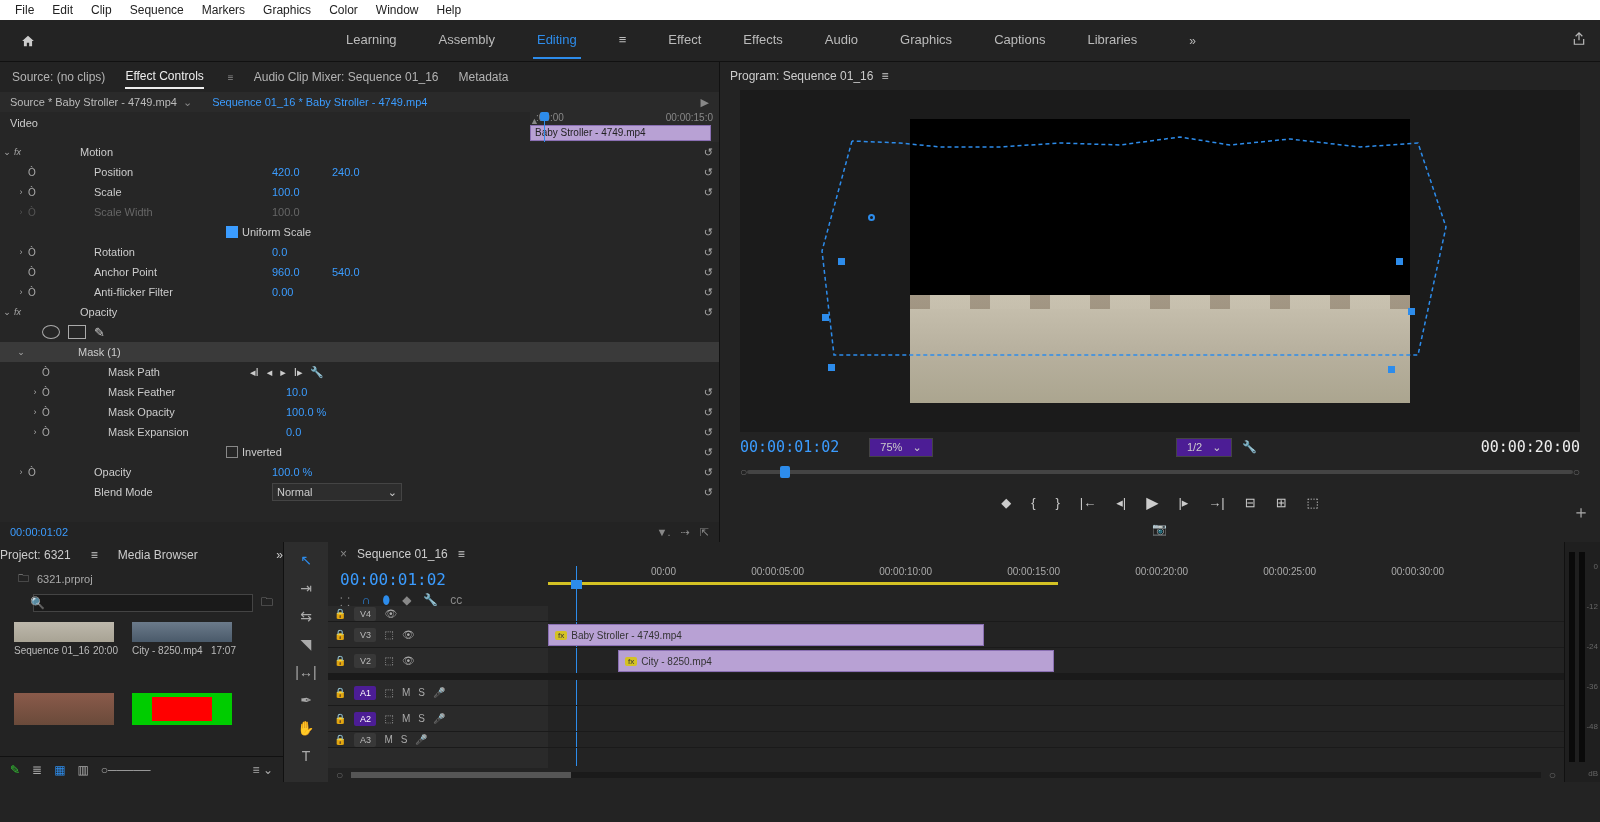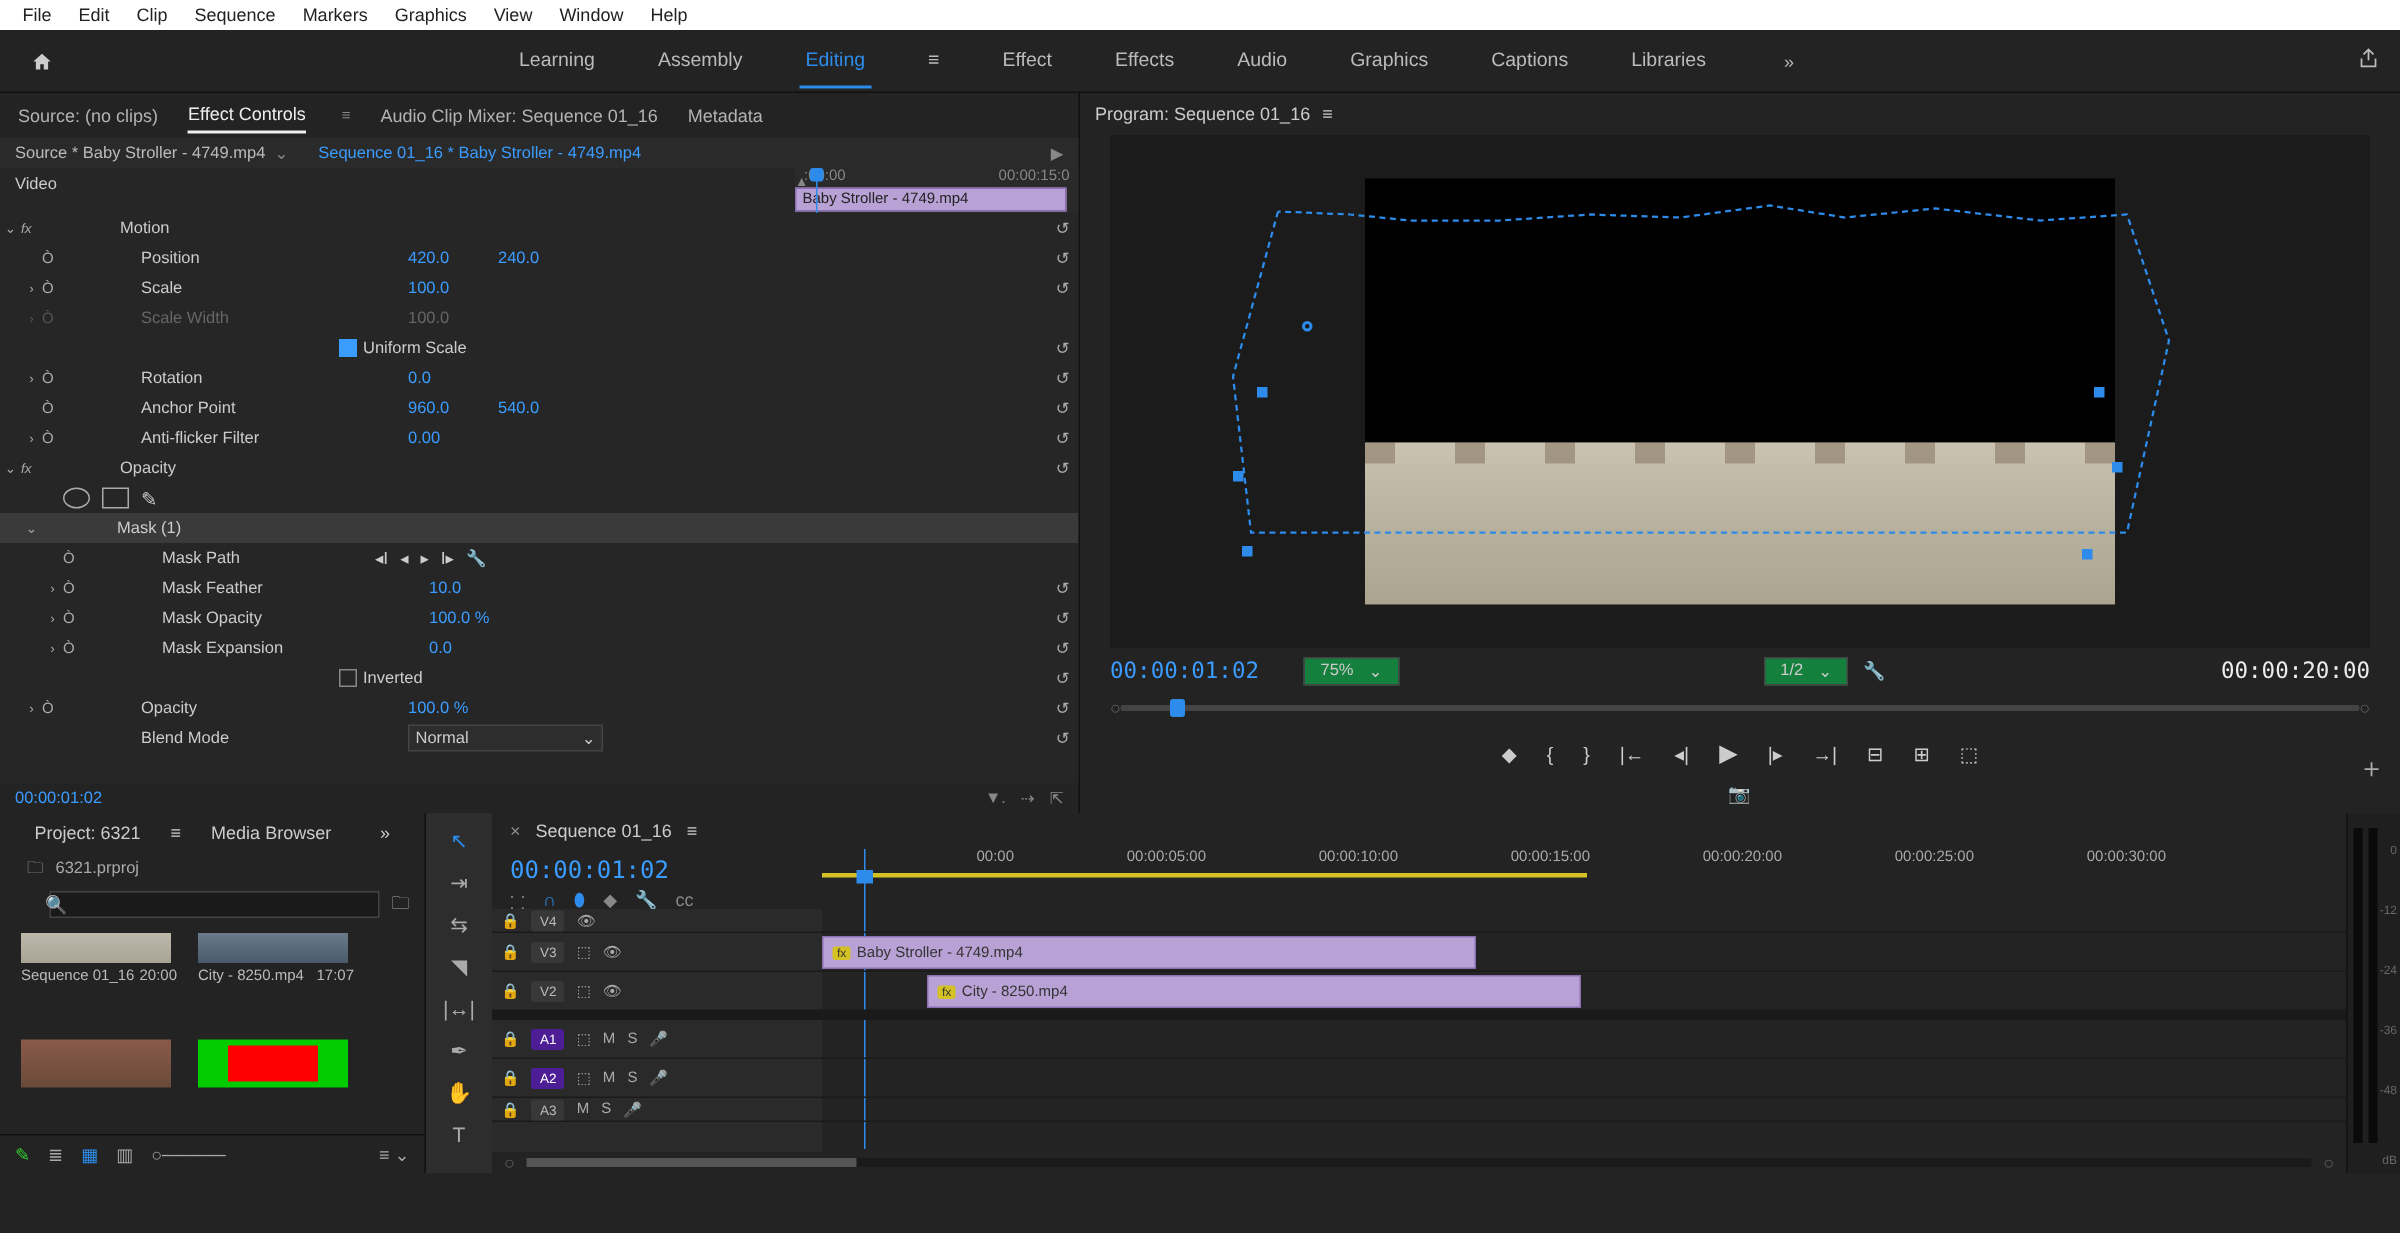--- a/index.html
+++ b/index.html
@@ -66,42 +66,42 @@
 
 
 .prog-tabs { height:28px; display:flex; align-items:center; padding:0 10px; color:#ccc; font-size:12px; }
 .prog-view { flex:1; background:#1b1b1b; position:relative; display:flex; align-items:center; justify-content:center; margin:0 20px;}
 .prog-frame { width:500px; height:284px; background:#000; position:relative; overflow:visible; }
 .prog-img-strip { position:absolute; left:0; right:0; top:176px; height:108px; background:linear-gradient(#c9c2b0,#b8b19f,#aba58f); }
 .prog-img-strip::before { content:''; position:absolute; top:0; left:0; right:0; height:14px; background:repeating-linear-gradient(90deg,#6b5844 0 20px,#c9c2b0 20px 60px); opacity:.4; }
 .mask-pt { position:absolute; width:7px; height:7px; background:#2d8ceb; }
 .prog-controls { height:30px; display:flex; align-items:center; padding:0 20px; color:#ccc; font-size:12px; }
 .prog-tc { color:#3b9cff; font-size:15px; font-family:monospace; }
-.prog-zoom { margin-left:30px; background:#15803d; border:1px solid #444; padding:2px 10px; font-size:11px; display:flex; gap:10px; }
+.prog-zoom { margin-left:30px; background:#4c1d95; border:1px solid #444; padding:2px 10px; font-size:11px; display:flex; gap:10px; }
 .prog-dur { margin-left:auto; color:#eee; font-size:15px; font-family:monospace; }
 .prog-slider { height:20px; padding:0 20px; display:flex; align-items:center; }
 .prog-slider .track { flex:1; height:4px; background:#444; position:relative; border-radius:2px; }
 .prog-slider .thumb { position:absolute; left:4%; top:-4px; width:10px; height:12px; background:#2d8ceb; border-radius:2px; }
 .prog-btns { height:40px; display:flex; align-items:center; justify-content:center; gap:20px; color:#ccc; font-size:13px; }
 .prog-btns span { cursor:pointer; }
 .prog-snap { text-align:center; height:20px; color:#aaa; }
 .prog-add { position:absolute; right:10px; bottom:18px; color:#aaa; font-size:18px; cursor:pointer; }
 
 
 .lower { display:flex; height:240px; }
 .project-panel { width:284px; border-right:1px solid #111; display:flex; flex-direction:column; }
 .tools-col { width:44px; background:#2d2d2d; display:flex; flex-direction:column; align-items:center; padding-top:10px; gap:12px; }
 .tools-col span { color:#aaa; cursor:pointer; font-size:14px; }
 .tools-col .active { color:#2d8ceb; }
 .timeline-panel { flex:1; display:flex; flex-direction:column; position:relative; }
 .meters { width:36px; background:#1f1f1f; border-left:1px solid #111; position:relative; }
 .meters .tick { position:absolute; right:2px; font-size:8px; color:#666; }
 
 
-.proj-tabs { height:26px; display:flex; align-items:center; padding:0 23px; gap:20px; color:#ccc; font-size:12px; }
+.proj-tabs { height:26px; display:flex; align-items:center; padding:0 0; gap:20px; color:#ccc; font-size:12px; }
 .proj-path { height:22px; padding:0 18px; color:#aaa; font-size:11px; display:flex; align-items:center; gap:8px; }
 .proj-search { height:26px; padding:0 10px; display:flex; align-items:center; gap:8px; }
 .proj-search input { flex:1; background:#1a1a1a; border:1px solid #444; height:18px; color:#ccc; padding:0 18px; font-size:11px; }
 .proj-thumbs { flex:1; padding:6px 14px; display:flex; flex-wrap:wrap; gap:14px; }
 .proj-item { width:104px; }
 .proj-item .thmb { width:100px; height:20px; background:#555; margin-bottom:3px; position:relative; }
 .proj-item .meta { display:flex; justify-content:space-between; font-size:10px; color:#bbb; }
 .proj-foot { height:26px; display:flex; align-items:center; padding:0 10px; gap:12px; color:#aaa; border-top:1px solid #111; }
 .proj-foot span { cursor:pointer; }
 
@@ -136,21 +136,21 @@
 </head>
 <body>
 
 <div class="menubar">
   <span>File</span>
   <span>Edit</span>
   <span>Clip</span>
   <span>Sequence</span>
   <span>Markers</span>
   <span>Graphics</span>
-  <span>View</span>
+  <span>Color</span>
   <span>Window</span>
   <span>Help</span>
 </div>
 
 <div class="workspace-bar">
   <div class="home-btn">
     <svg class="ico" viewBox="0 0 24 24">
         <path d="M12 3l10 9h-3v9h-5v-6h-4v6H5v-9H2z"></path>
       </svg>
   </div>

